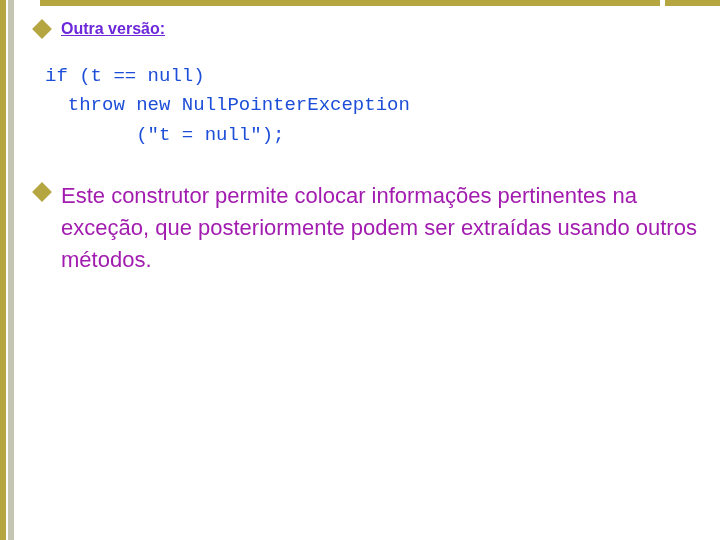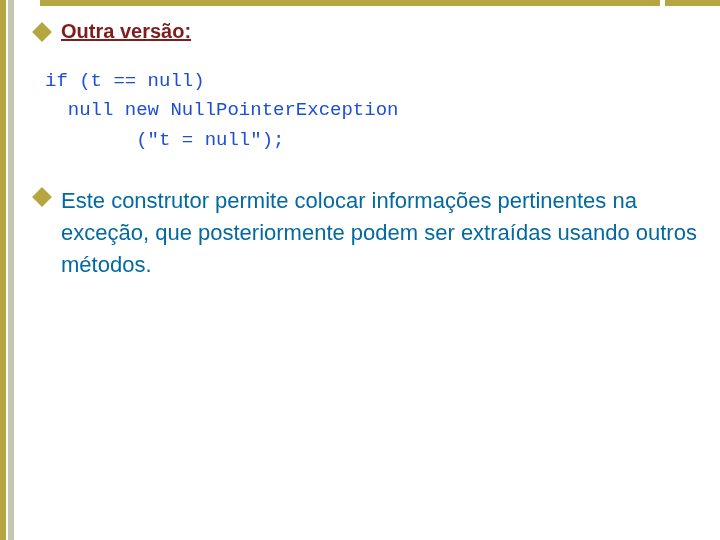--- a/index.html
+++ b/index.html
@@ -80,23 +80,23 @@
       display: inline-block;
       width: 14px;
       height: 14px;
       background-color: #b5a642;
       transform: rotate(45deg);
       margin-right: 12px;
       flex-shrink: 0;
     }
 
     .title-text {
-      font-size: 20px;
+      font-size: 16px;
       font-weight: bold;
-      color: #7f1d1d;
+      color: #6d28d9;
       text-decoration: underline;
     }
 
     
     .code-block {
       font-family: 'Courier New', Courier, monospace;
       font-size: 19px;
       color: #1d4ed8;
       margin-left: 10px;
       margin-bottom: 30px;
@@ -114,21 +114,21 @@
       align-items: flex-start;
       margin-top: 10px;
     }
 
     .description .diamond-bullet {
       margin-top: 5px;
     }
 
     .description-text {
       font-size: 22px;
-      color: #0369a1;
+      color: #a21caf;
       line-height: 1.45;
     }
   </style>
 </head>
 <body>
 
 <div class="top-decoration"></div>
 <div class="top-decoration-right"></div>
 
 <div class="side-decoration">
@@ -138,21 +138,21 @@
 
 <div class="content">
 
   <div class="section-title">
     <span class="diamond-bullet"></span>
     <span class="title-text">Outra versão:</span>
   </div>
 
   <div class="code-block">
     <span class="code-line">if (t == null)</span>
-    <span class="code-line">  null new NullPointerException</span>
+    <span class="code-line">  throw new NullPointerException</span>
     <span class="code-line">        ("t = null");</span>
   </div>
 
   <div class="description">
     <span class="diamond-bullet"></span>
     <span class="description-text">Este construtor permite colocar informações pertinentes na exceção, que posteriormente podem ser extraídas usando outros métodos.</span>
   </div>
 
 </div>
 

